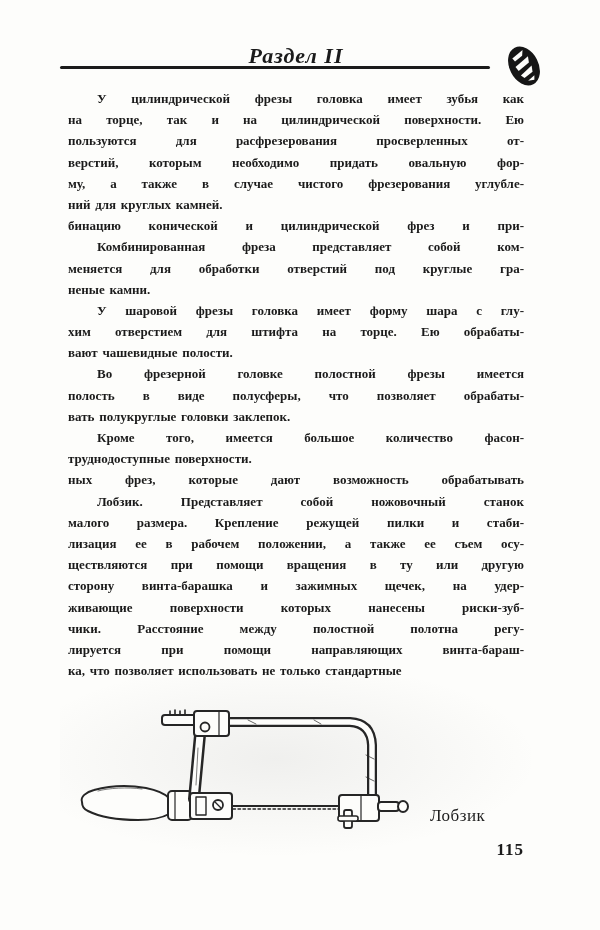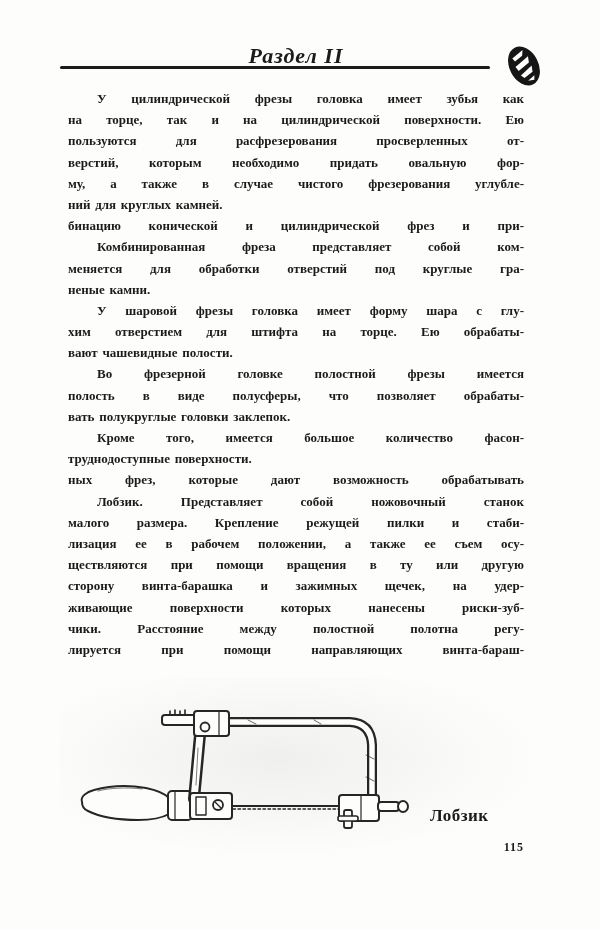--- a/index.html
+++ b/index.html
@@ -86,31 +86,31 @@
     left: 78px;
     width: 345px;
     height: 145px;
   }
   .figure-caption {
     position: absolute;
     top: 806px;
     left: 430px;
     width: 100px;
     font-size: 17px;
-    font-weight: bold;
+    font-weight: normal;
     letter-spacing: 0.5px;
   }
   
   .page-number {
     position: absolute;
     top: 840px;
     left: 68px;
     width: 456px;
     text-align: right;
-    font-size: 12px;
+    font-size: 17px;
     font-weight: bold;
     letter-spacing: 1px;
   }
 </style>
 </head>
 <body>
 
 <div class="page">
 
   <div class="running-title">Раздел II</div>
@@ -148,20 +148,21 @@
       <div class="text-line last">труднодоступные поверхности.</div>
       <div class="text-line">ных фрез, которые дают возможность обрабатывать</div>
       <div class="text-line first">Лобзик. Представляет собой ножовочный станок</div>
       <div class="text-line">малого размера. Крепление режущей пилки и стаби-</div>
       <div class="text-line">лизация ее в рабочем положении, а также ее съем осу-</div>
       <div class="text-line">ществляются при помощи вращения в ту или другую</div>
       <div class="text-line">сторону винта-барашка и зажимных щечек, на удер-</div>
       <div class="text-line">живающие поверхности которых нанесены риски-зуб-</div>
       <div class="text-line">чики. Расстояние между полостной полотна регу-</div>
       <div class="text-line">лируется при помощи направляющих винта-бараш-</div>
+      <div class="text-line last">ка, что позволяет использовать не только стандартные</div>
     </main>
 
   <div class="figure-area"></div>
   <svg class="fretsaw-svg" viewBox="0 0 345 145" aria-hidden="true">
     <g stroke="#262626" fill="none" stroke-linecap="round" stroke-linejoin="round">
 
       <path d="M4 109 C2 104 8 99 16 97 C34 92 52 92 68 95 C78 97 86 100 91 105
                L91 121 C84 125 74 127 60 127 C42 127 22 124 10 118 C5 116 4 113 4 109 Z" fill="#fdfdfb" stroke-width="2"></path>
       <path d="M20 98 C30 95 50 94 64 96" stroke-width="1" opacity="0.6"></path>
 

